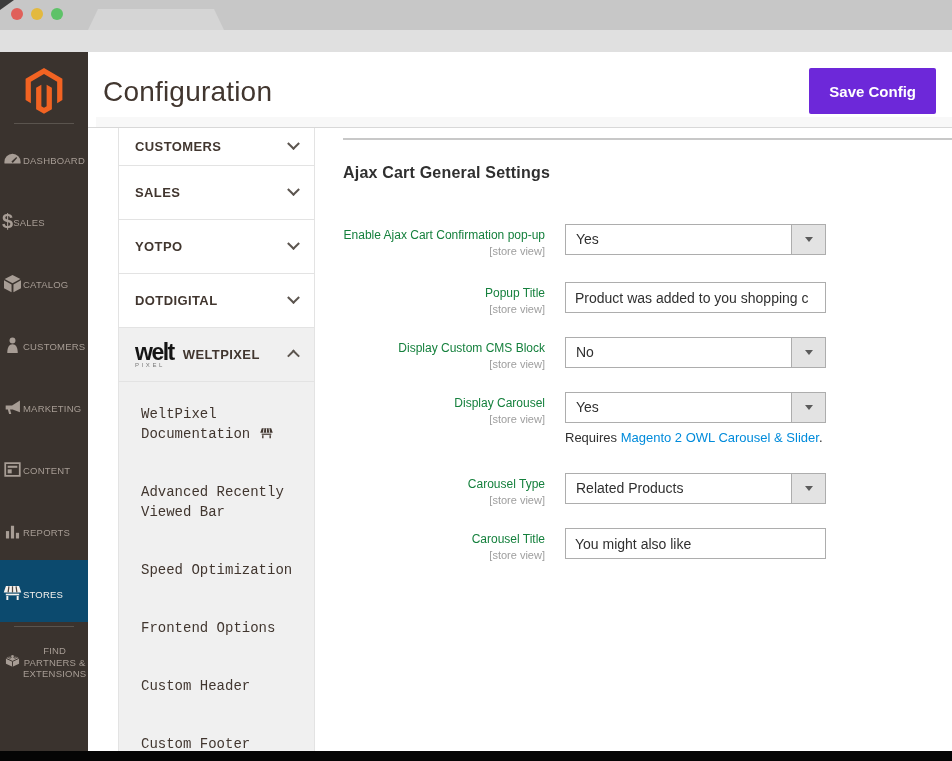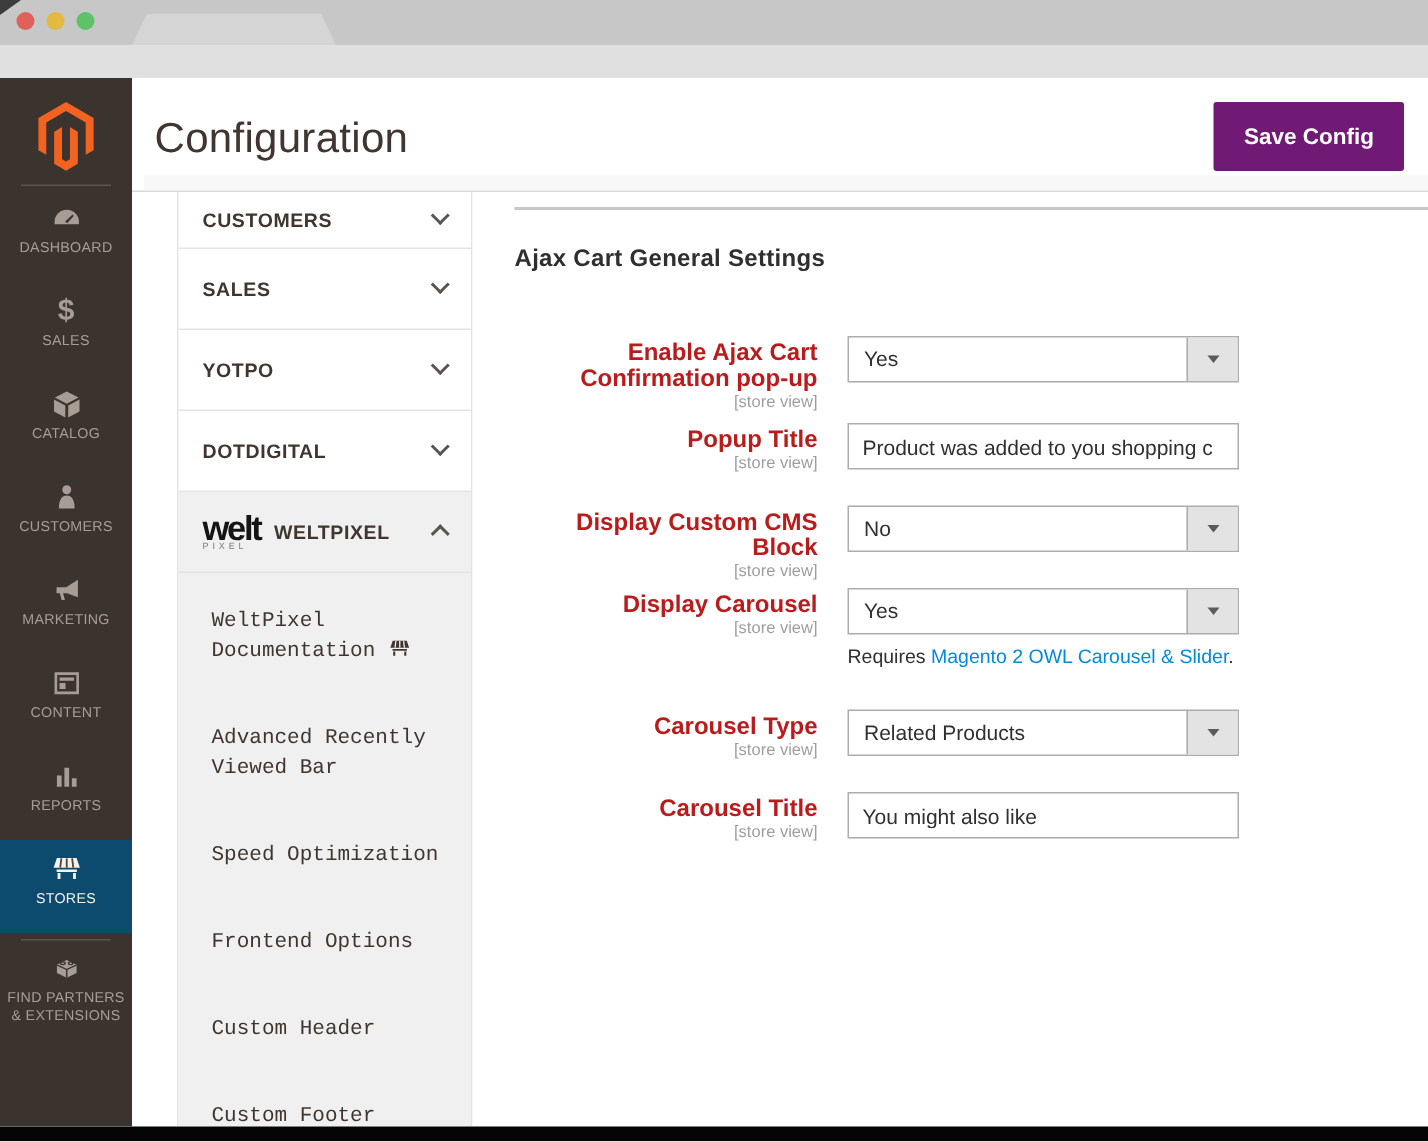--- a/index.html
+++ b/index.html
@@ -18,34 +18,34 @@
   .addressbar { position:absolute; top:30px; left:0; width:952px; height:22px; background:#e0e0e0; }
 
   
   .app { position:absolute; top:52px; left:0; width:952px; height:699px; overflow:hidden; display:flex; background:#fff; }
   .bottom-strip { position:absolute; top:751px; left:0; width:952px; height:10px; background:#050505; }
 
   
   .admin-sidebar { width:88px; height:699px; background:#3a332e; flex:none; display:flex; flex-direction:column; align-items:center; }
   .m-logo { margin-top:16px; width:38px; height:46px; }
   .sb-divider { width:60px; height:1px; background:#5a544e; margin:9px 0 2px; }
-  .nav-item { width:88px; min-height:62px; padding:8px 2px 4px; display:flex; flex-direction:column; align-items:center;
+  .nav-item { width:88px; min-height:62px; padding:8px 2px 4px; display:flex; flex-direction:row; align-items:center;
               justify-content:flex-start; cursor:pointer; }
   .nav-item .icon { height:22px; display:flex; align-items:center; justify-content:center; }
   .nav-item .icon svg { width:21px; height:21px; }
   .nav-item .lbl { margin-top:4px; font-size:9.5px; letter-spacing:.2px; color:#a79d95; text-align:center; line-height:11.5px; }
   .nav-item.selected { background:#0c4a6e; }
   .nav-item.selected .lbl { color:#f5f1ed; }
   .dollar { font-size:20px; font-weight:bold; color:#a79d95; line-height:20px; }
 
   
   .main { flex:1; display:flex; flex-direction:column; min-width:0; }
   .page-header { position:relative; height:76px; background:#fff; border-bottom:1px solid #d8d8d8; flex:none; }
   .page-title { position:absolute; left:15px; top:24px; font-size:28px; font-weight:400; color:#41362f; letter-spacing:.2px; }
-  .save-btn { position:absolute; right:16px; top:16px; height:46px; padding:0 20px; background:#701a75; color:#fff;
+  .save-btn { position:absolute; right:16px; top:16px; height:46px; padding:0 20px; background:#6d28d9; color:#fff;
               font-size:15px; font-weight:bold; border:none; border-radius:2px; cursor:pointer;
               font-family:"Liberation Sans", sans-serif; }
   .header-substrip { position:absolute; left:8px; right:0; bottom:0; height:10px; background:#f8f8f8; }
 
   .body-row { flex:1; display:flex; min-height:0; }
   .gutter { width:30px; flex:none; background:#fff; }
 
   
   .config-nav { width:197px; flex:none; border-left:1px solid #e3e3e3; border-right:1px solid #e3e3e3; background:#fff; overflow:hidden; }
   .acc-row { height:54px; display:flex; align-items:center; padding:0 16px; border-bottom:1px solid #e3e3e3;
@@ -65,21 +65,21 @@
 
   
   .content { flex:1; background:#fff; min-width:0; padding-left:28px; }
   .content-divider { height:2px; background:#c8c8c8; margin-top:10px; }
   .section-title { margin-top:24px; font-size:16px; font-weight:bold; color:#2f2f2f; letter-spacing:.2px; }
   .form { margin-top:42px; }
   .field-row { display:flex; height:31px; margin-bottom:24px; align-items:flex-start; }
   .field-row.mb-lg { margin-bottom:50px; }
   .field-row.mb-27 { margin-bottom:27px; }
   .field-label { width:202px; flex:none; text-align:right; padding-top:3px; }
-  .field-label label { font-size:16px; font-weight:bold; color:#b91c1c; line-height:17px; display:block; }
+  .field-label label { font-size:12px; font-weight:normal; color:#15803d; line-height:17px; display:block; }
   .scope { font-size:11px; color:#9e9e9e; margin-top:1px; }
   .field-control { margin-left:20px; flex:none; }
   .select { width:261px; height:31px; border:1px solid #adadad; background:#fff; display:flex; align-items:center; cursor:pointer; }
   .sel-val { flex:1; font-size:14px; color:#303030; padding-left:10px; line-height:29px; white-space:nowrap; overflow:hidden; }
   .sel-btn { width:34px; height:100%; background:#e3e3e3; border-left:1px solid #adadad; display:flex; align-items:center; justify-content:center; flex:none; }
   .sel-btn::after { content:""; border-left:4.5px solid transparent; border-right:4.5px solid transparent; border-top:5.5px solid #5b5b5b; }
   .text-input { width:261px; height:31px; border:1px solid #adadad; background:#fff; font-size:14px; color:#303030;
                 padding:0 9px; font-family:"Liberation Sans", sans-serif; outline:none; }
   .note { margin-top:7px; font-size:13px; color:#303030; }
   .note a { color:#008bdb; text-decoration:none; cursor:pointer; }

